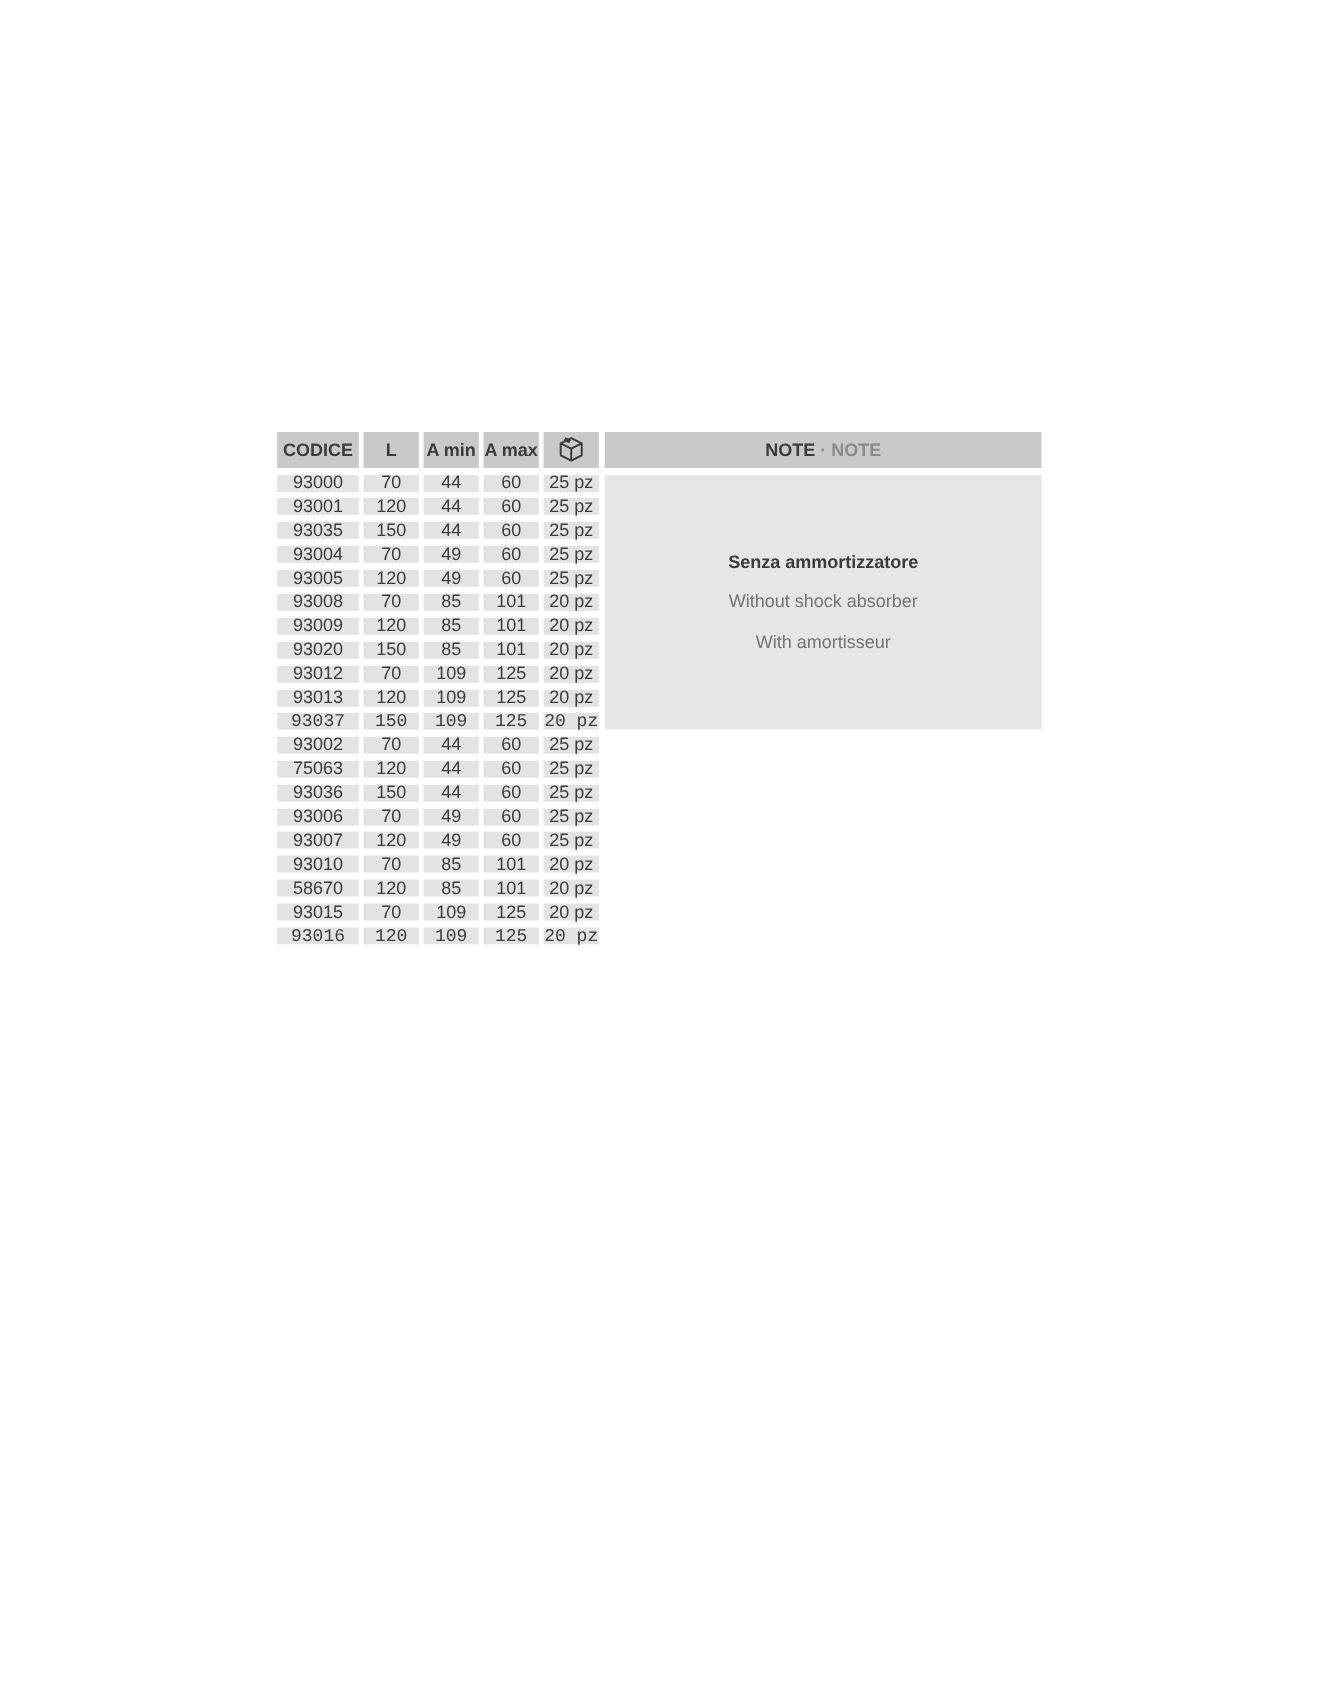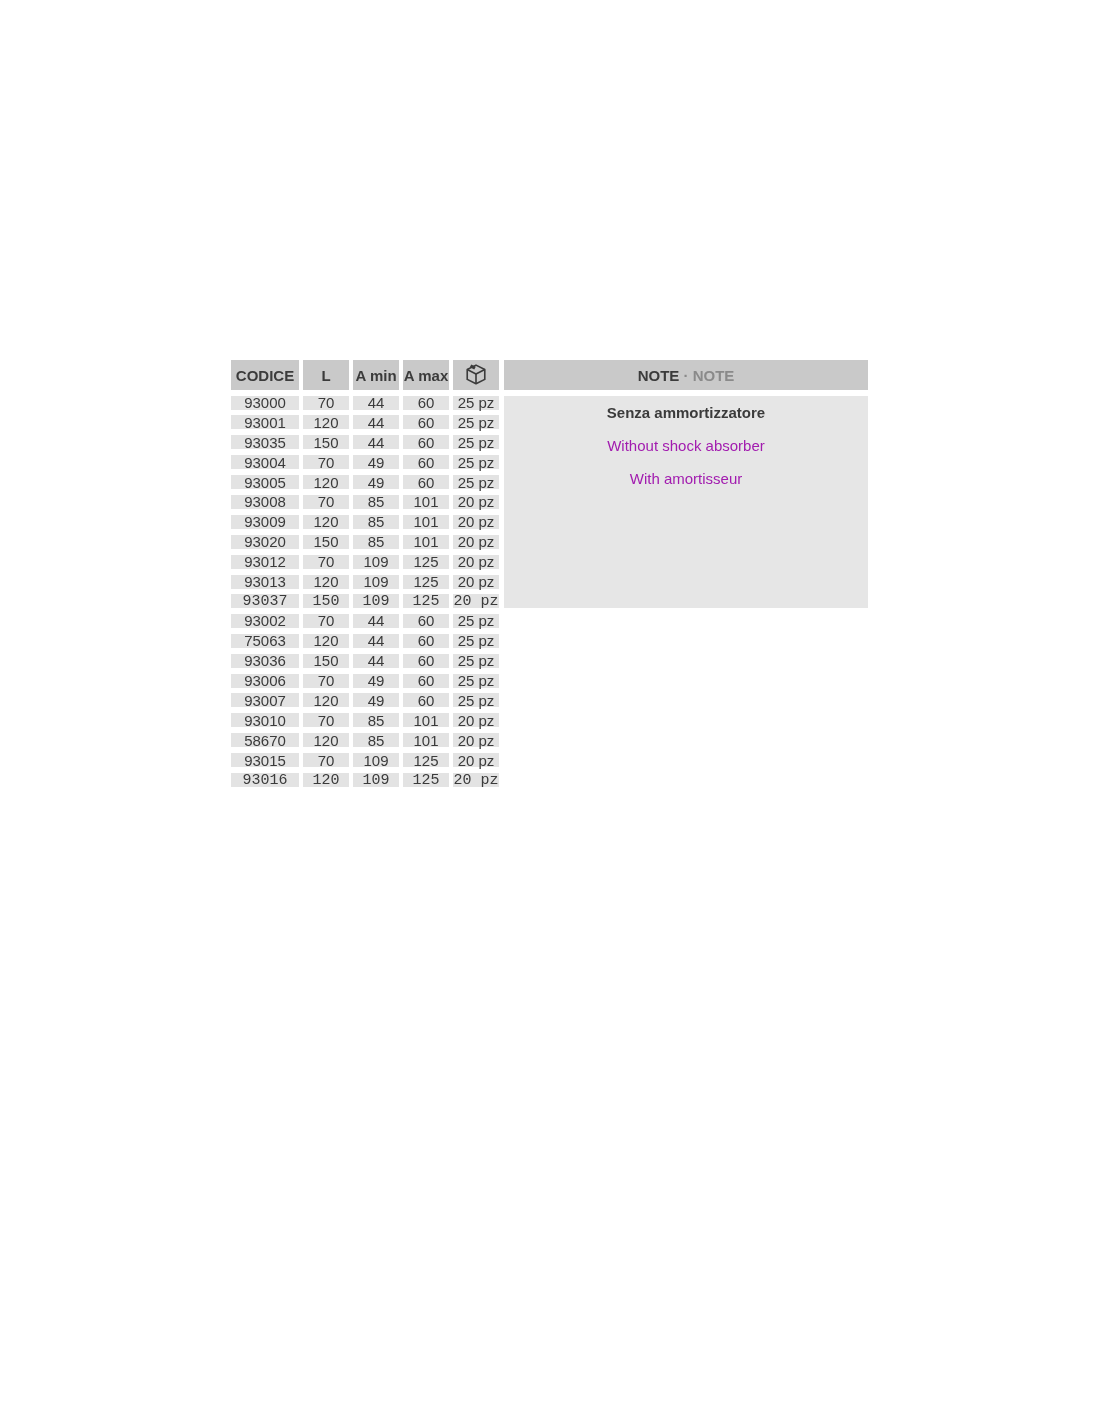--- a/index.html
+++ b/index.html
@@ -64,25 +64,26 @@
     margin-bottom: 5.9px;
   }
   .row:last-child { margin-bottom: 0; font-family: Liberation Mono, monospace; }
   .note-panel {
     width: 364px;
     margin-left: 5px;
     background: #e6e6e6;
     display: flex;
     flex-direction: column;
     align-items: center;
+    justify-content: center;
   }
   .note-line {
     font-size: 15px;
     line-height: 33.4px;
-    color: #a21caf;
+    color: #737373;
     text-align: center;
   }
   .note-line.primary {
     color: #3b3b3b;
     font-weight: bold;
   }
   .pack-icon-svg { display: block; }
 </style>
 </head>
 <body>

